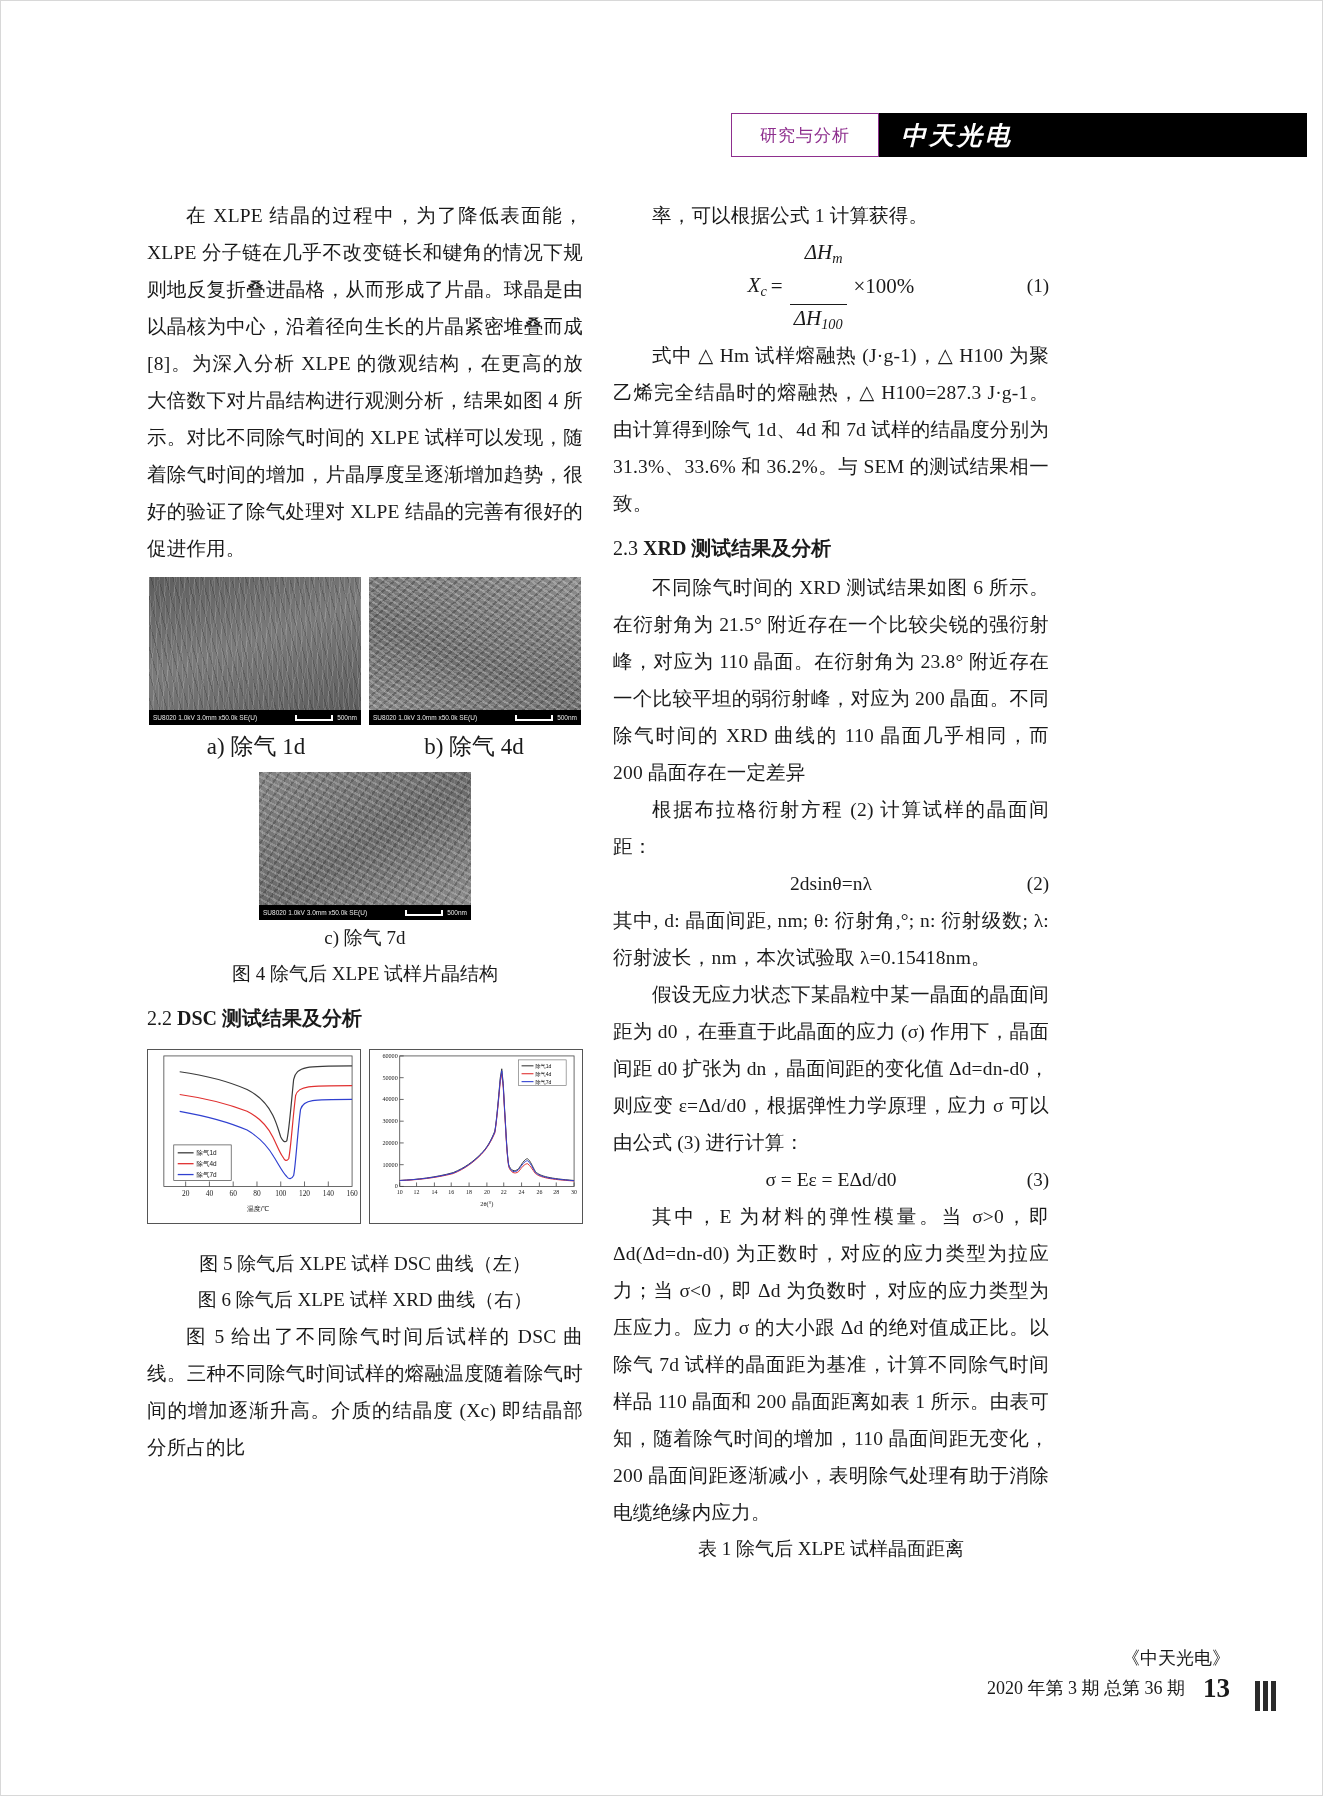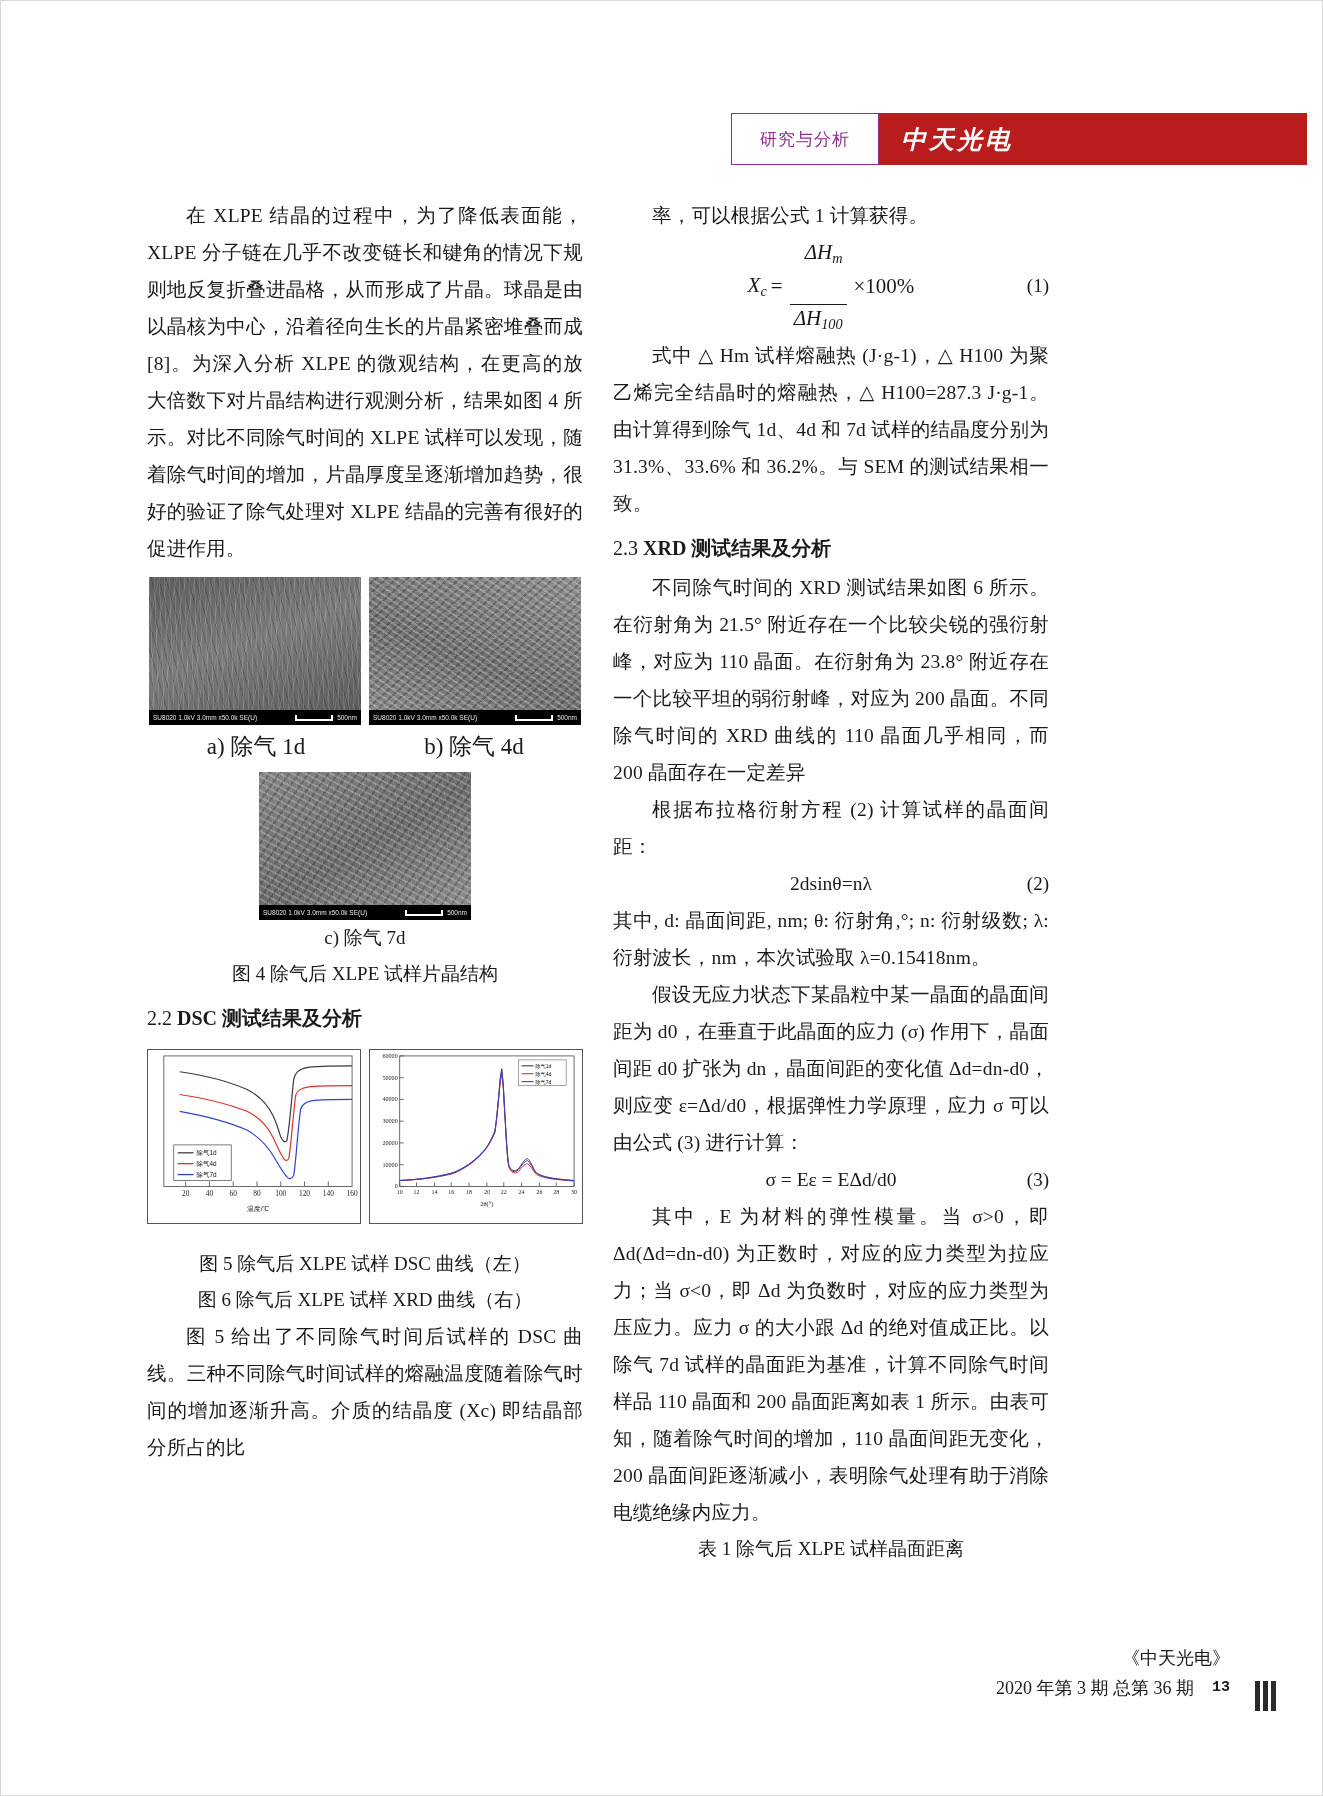--- a/index.html
+++ b/index.html
@@ -24,40 +24,40 @@
     border: 1px solid #d8d8d8;
     box-sizing: border-box;
   }
 
   
   .header {
     position: absolute;
     left: 730px;
     top: 112px;
     width: 576px;
-    height: 52px;
+    height: 44px;
     display: flex;
     align-items: stretch;
   }
   .header-tab {
     width: 148px;
     background: #ffffff;
     border: 1px solid #8e2f8e;
     box-sizing: border-box;
     display: flex;
     align-items: center;
     justify-content: center;
     color: #8e2f8e;
     font-family: "Liberation Sans", sans-serif;
     font-size: 17px;
     letter-spacing: 1px;
   }
   .header-brand {
     flex: 1;
-    background: #b91c1c;
+    background: #000000;
     display: flex;
     align-items: center;
     padding-left: 22px;
     color: #ffffff;
     font-family: "Liberation Serif", serif;
     font-size: 25px;
     font-weight: bold;
     font-style: italic;
     letter-spacing: 3px;
   }
@@ -249,22 +249,22 @@
     line-height: 30px;
   }
   .footer .journal { font-style: normal; }
   .footer-bottom {
     display: flex;
     align-items: center;
     justify-content: flex-end;
     gap: 18px;
   }
   .pageno {
-    font-family: Liberation Mono, monospace;
-    font-size: 15px;
+    font-family: Liberation Serif, serif;
+    font-size: 27px;
     font-weight: bold;
   }
   .bars {
     position: absolute;
     right: 46px;
     bottom: 84px;
     display: flex;
     gap: 3px;
     align-items: flex-end;
   }

